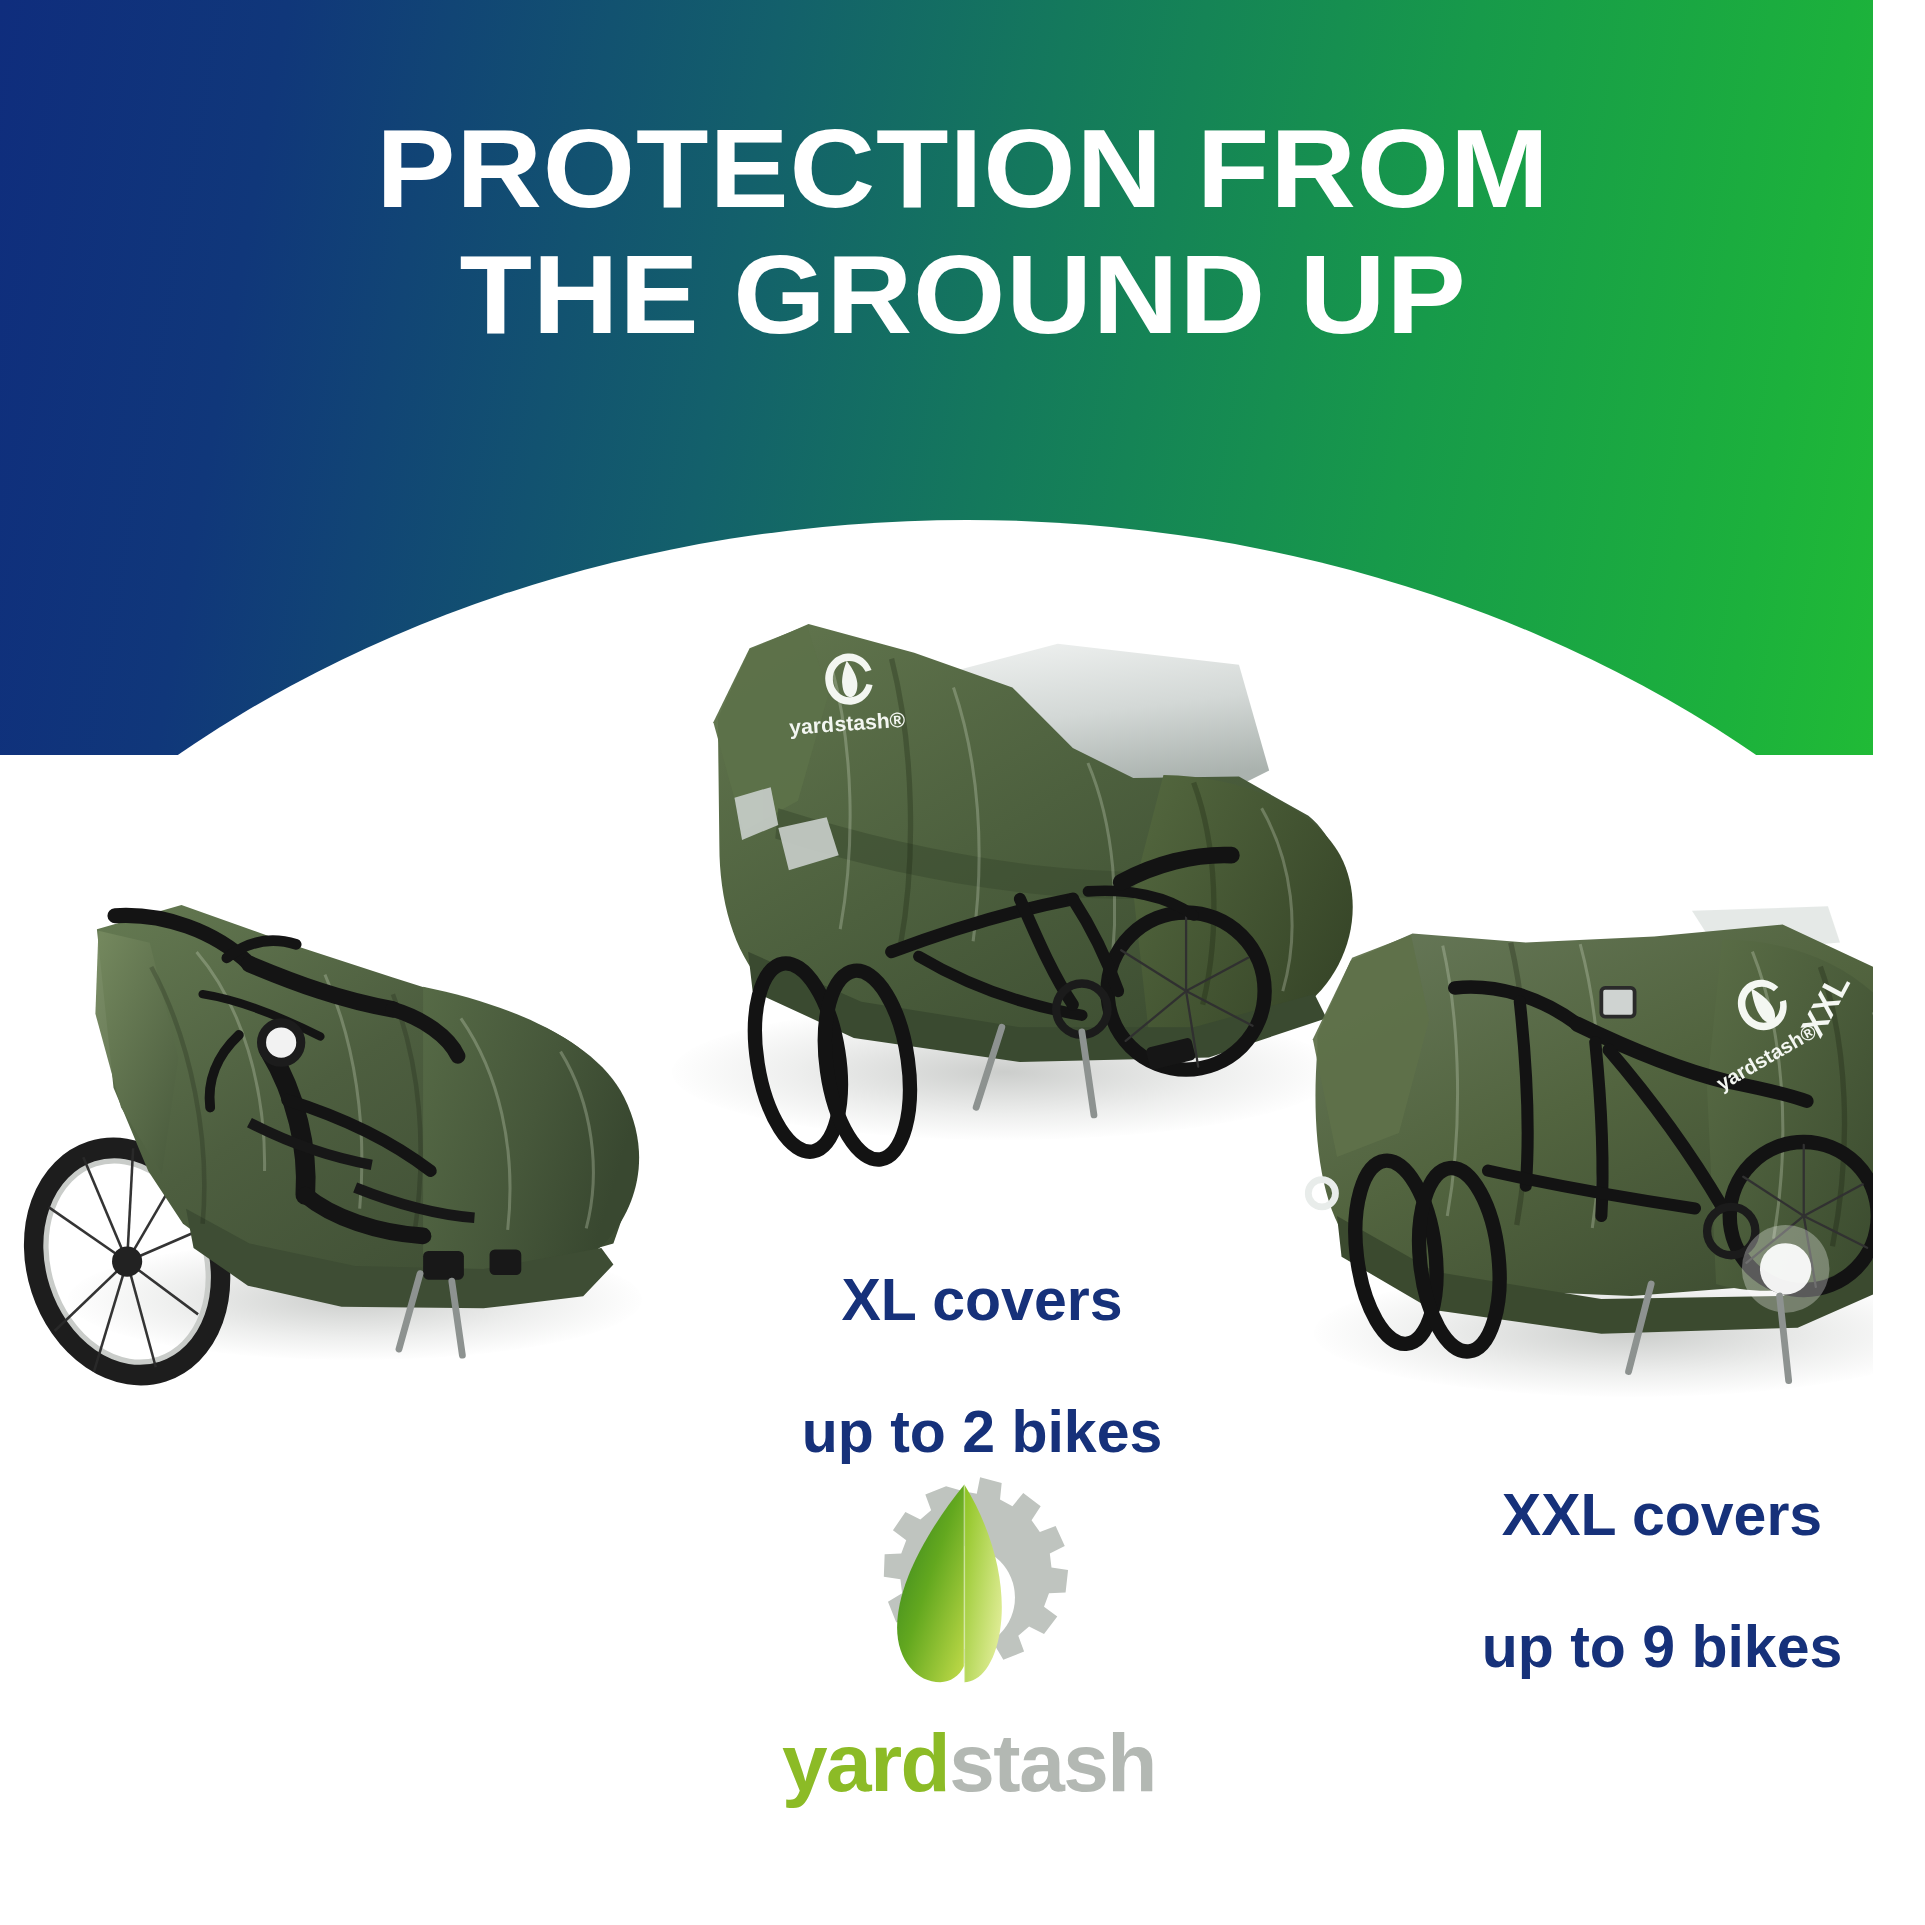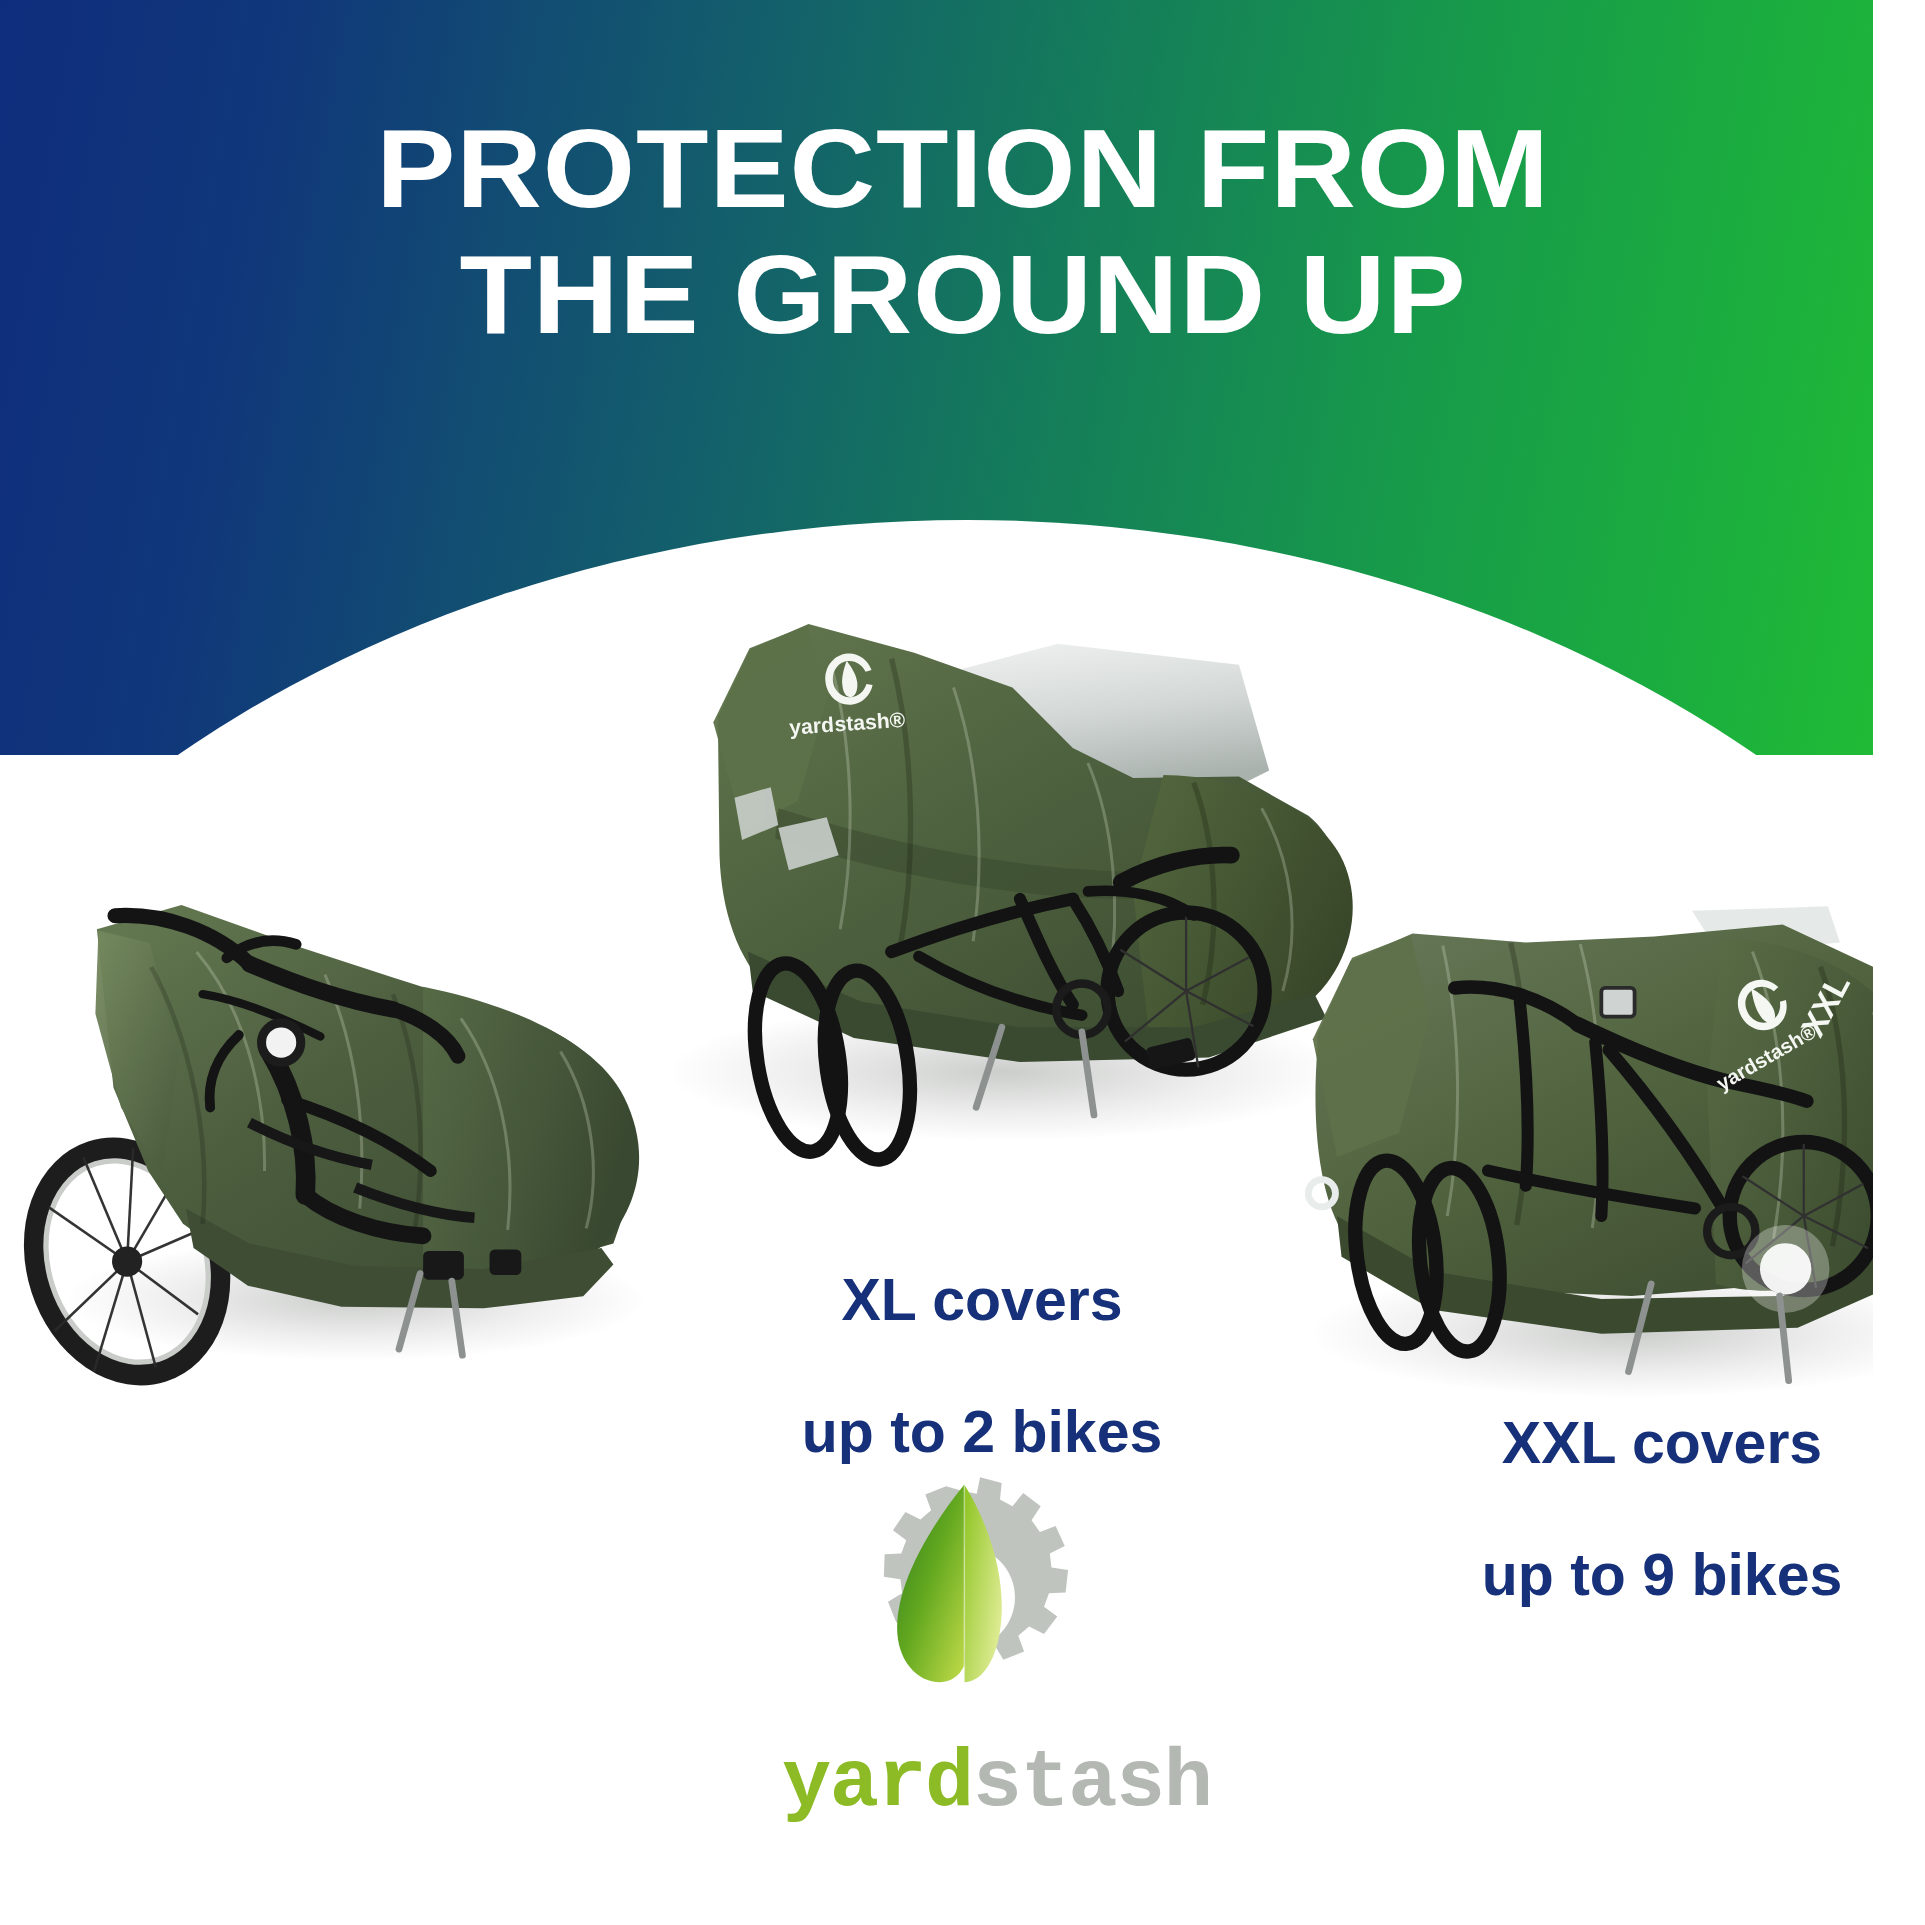--- a/index.html
+++ b/index.html
@@ -53,21 +53,21 @@
     font-size:59px;
     line-height:1.12;
     text-align:center;
     white-space:pre-line;
   }
 
   
   .logo-wrap{position:absolute;left:782px;top:1473px;width:363px;text-align:center;}
   .logo-mark{width:249px;height:249px;margin:0 auto;display:block;}
   .logo-word{
-    margin-top:21px;font-family:Liberation Mono, monospace;font-weight:bold;
+    margin-top:0;font-family:Liberation Sans, sans-serif;font-weight:bold;
     font-size:82px;letter-spacing:-1.5px;line-height:1;text-align:center;
   }
   .logo-word .yard{color:#8cbb26;}
   .logo-word .stash{color:#b3b8b3;}
 </style>
 </head>
 <body>
 
 <div id="stage">
 
@@ -353,21 +353,21 @@
         <g fill="#f4f7f2">
           <path d="M42 0 C56 0 68 10 72 24 L64 26 C60 16 52 10 42 10 C30 10 20 20 20 34 C20 48 30 58 42 58 C52 58 60 52 64 42 L72 44 C68 58 56 68 42 68 C24 68 10 53 10 34 C10 15 24 0 42 0 Z"></path>
           <path d="M40 8 C40 8 32 26 32 42 C32 54 36 60 42 60 C48 60 52 52 52 42 C52 26 40 8 40 8 Z"></path>
         </g>
         <text x="-62" y="106" fill="#f4f7f2" font-family="Liberation Sans, sans-serif" font-size="27" font-weight="bold">yardstash®</text>
       </g>
       <text x="690" y="236" fill="#f4f7f2" font-family="Liberation Sans, sans-serif" font-size="44" font-weight="bold" transform="rotate(-62 690 236)">XXL</text>
     </svg>
   </div>
 
-  <div class="caption" style="left:1405px;top:1344px;width:514px;">
+  <div class="caption" style="left:1405px;top:1416px;width:514px;">
     <div>XXL covers</div>
     <div>up to 9 bikes</div>
   </div>
 
   <div class="logo-wrap">
     <svg class="logo-mark" viewBox="0 0 300 300">
       <defs>
         <linearGradient id="leafGrad" x1="0" y1="0" x2="1" y2="1">
           <stop offset="0%" stop-color="#2e7d20"></stop>
           <stop offset="48%" stop-color="#63a81f"></stop>

